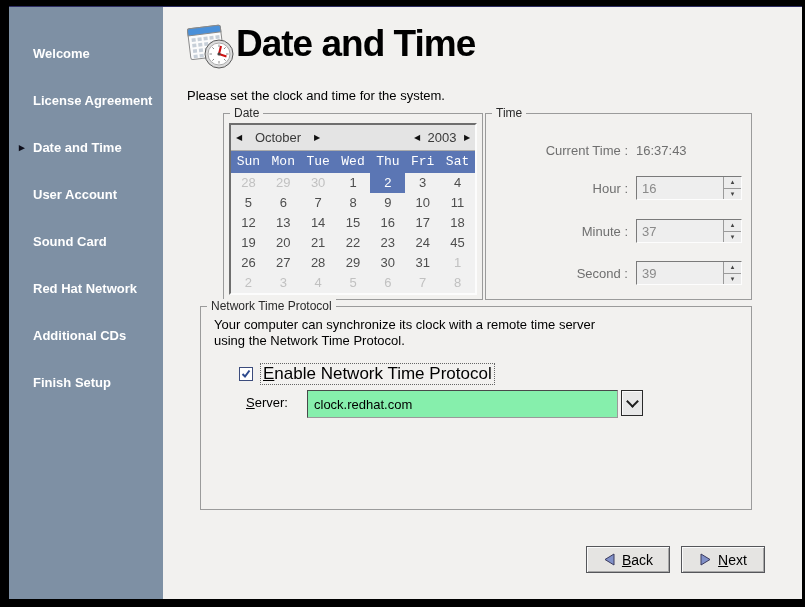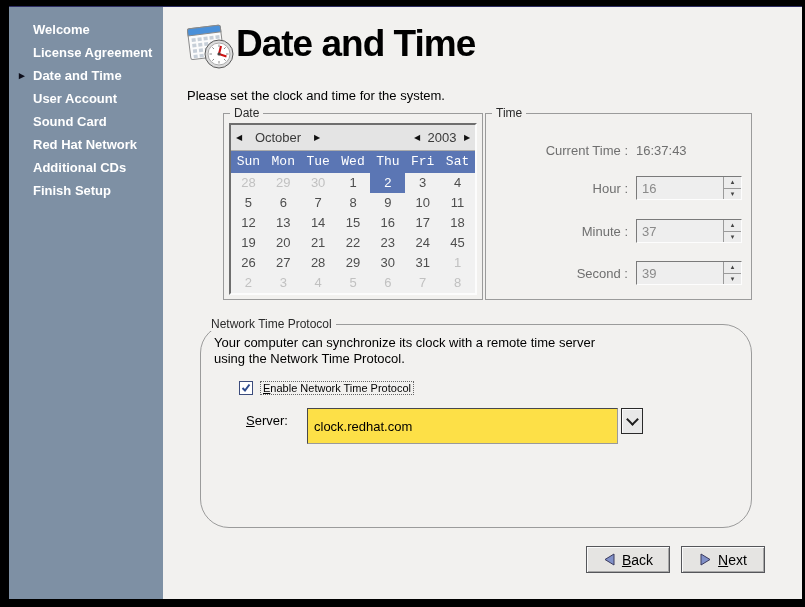--- a/index.html
+++ b/index.html
@@ -8,32 +8,32 @@
     font-family:"Liberation Sans", sans-serif;
     position:relative; overflow:hidden;
   }
   .window {
     position:absolute; left:9px; top:6px; width:793px; height:593px;
     background:#f2f1ef; border-top:1px solid #2d2d62; box-sizing:border-box;
   }
   
   .sidebar { position:absolute; left:0; top:0; width:154px; height:100%; background:var(--sidebar,#7e90a4); }
   .side-nav { padding-top:11px; }
-  .side-item { display:flex; align-items:center; height:23px; color:#fff; font-weight:bold; font-size:13px; cursor:default; }
+  .side-item { display:flex; align-items:center; height:23px; color:#fff; font-weight:bold; font-size:13px; cursor:default;margin-top:24px; }
   .side-arrow { display:inline-block; width:14px; margin-left:10px; font-size:11px; color:#0d0d1a; text-align:left; }
   
   .app-icon { position:absolute; left:175px; top:11px; width:52px; height:54px; }
   .page-title { position:absolute; left:227px; top:16px; margin:0; font-size:37px; font-weight:bold; color:#000; letter-spacing:-1px; }
   .subtitle { position:absolute; left:178px; top:81px; font-size:13px; color:#000; }
   
   .frame { position:absolute; border:1px solid #9b9b9b; }
   .frame-label { position:absolute; top:-8px; left:6px; background:#f2f1ef; padding:0 4px; font-size:12px; color:#2b2b2b; white-space:nowrap; }
   #date-frame { left:191px; top:106px; width:258px; height:185px;margin-left:23px; }
   #time-frame { left:476px; top:106px; width:265px; height:185px; }
-  #ntp-frame  { left:191px; top:317px; width:550px; height:202px;border-radius:29px; }
+  #ntp-frame  { left:191px; top:299px; width:550px; height:202px; }
   
   .calendar { position:absolute; left:5px; top:9px; right:5px; height:172px; box-sizing:border-box;
     border:2px solid; border-color:#6e6e6e #fcfcfc #fcfcfc #6e6e6e; background:#f1f1f1; }
   .cal-monthbar { height:25px; background:#e4e4e4; border-bottom:1px solid #ababab; display:flex; align-items:center; font-size:13px; color:#3a3a3a; }
   .cal-nav { width:16px; text-align:center; font-size:8px; color:#111; cursor:default; }
   .cal-month { width:62px; text-align:center; }
   .cal-spacer { flex:1; }
   .cal-year { width:34px; text-align:center; }
   .cal-dow-row { display:grid; grid-template-columns:repeat(7,1fr); background:var(--accent,#5b76b4); height:22px;font-family:Liberation Mono, monospace; }
   .cal-dow { color:#fff; font-size:13px; text-align:center; line-height:22px; }
@@ -50,24 +50,24 @@
   .spin-value { flex:1; min-width:0; border:none; outline:none; background:transparent; color:#8a8a8a; font-size:13px; padding:0 0 0 5px; font-family:inherit; }
   .spin-btns { width:17px; display:flex; flex-direction:column; border-left:1px solid #9a9a9a; }
   .spin-up, .spin-down { flex:1; font-size:7px; color:#444; text-align:center; line-height:10px; background:#ececec; cursor:default; }
   .spin-up { border-bottom:1px solid #9a9a9a; }
   
   .ntp-desc { position:absolute; left:13px; top:10px; font-size:13px; color:#000; line-height:16px; }
   .cb-row { position:absolute; left:38px; top:56px; display:flex; align-items:center; }
   .checkbox { width:14px; height:14px; box-sizing:border-box; background:#fff; border:1px solid #3c4c7c; display:flex; align-items:center; justify-content:center; }
   .checkbox svg { display:none; }
   .checkbox.checked svg { display:block; }
-  .cb-label { margin-left:7px; font-size:11px; color:#000; border:1px dotted #666; padding:0 2px; }
+  .cb-label { margin-left:7px; font-size:17px; color:#000; border:1px dotted #666; padding:0 2px; }
   .server-label { position:absolute; left:45px; top:88px; font-size:13px; color:#000; }
-  .server-entry { position:absolute; left:106px; top:83px; width:311px; height:36px; box-sizing:border-box;
-    border:1px solid; border-color:#48484a #9a9a9a #9a9a9a #48484a; background:#fde047; color:#000;
+  .server-entry { position:absolute; left:106px; top:83px; width:311px; height:28px; box-sizing:border-box;
+    border:1px solid; border-color:#48484a #9a9a9a #9a9a9a #48484a; background:#86efac; color:#000;
     font-size:13px; padding:0 6px; font-family:inherit; outline:none; }
   .combo-btn { position:absolute; left:420px; top:83px; width:22px; height:26px; box-sizing:border-box;
     border:1px solid #2a2a2a; background:#e8e8e8; display:flex; align-items:center; justify-content:center; cursor:default;
     box-shadow:inset 1px 1px 0 #fafafa; }
   .chev { width:7px; height:7px; border-right:2px solid #1e1e1e; border-bottom:2px solid #1e1e1e; transform:rotate(45deg); margin-top:-3px; }
   
   .btn { position:absolute; top:539px; width:84px; height:27px; background:#e5e4e2;
     border:1px solid #55565a; box-shadow:inset 1px 1px 0 #fafafa, inset -1px -1px 0 #a8a8a8;
     display:flex; align-items:center; justify-content:center; gap:6px;
     font-size:14px; color:#000; font-family:inherit; cursor:default; }

